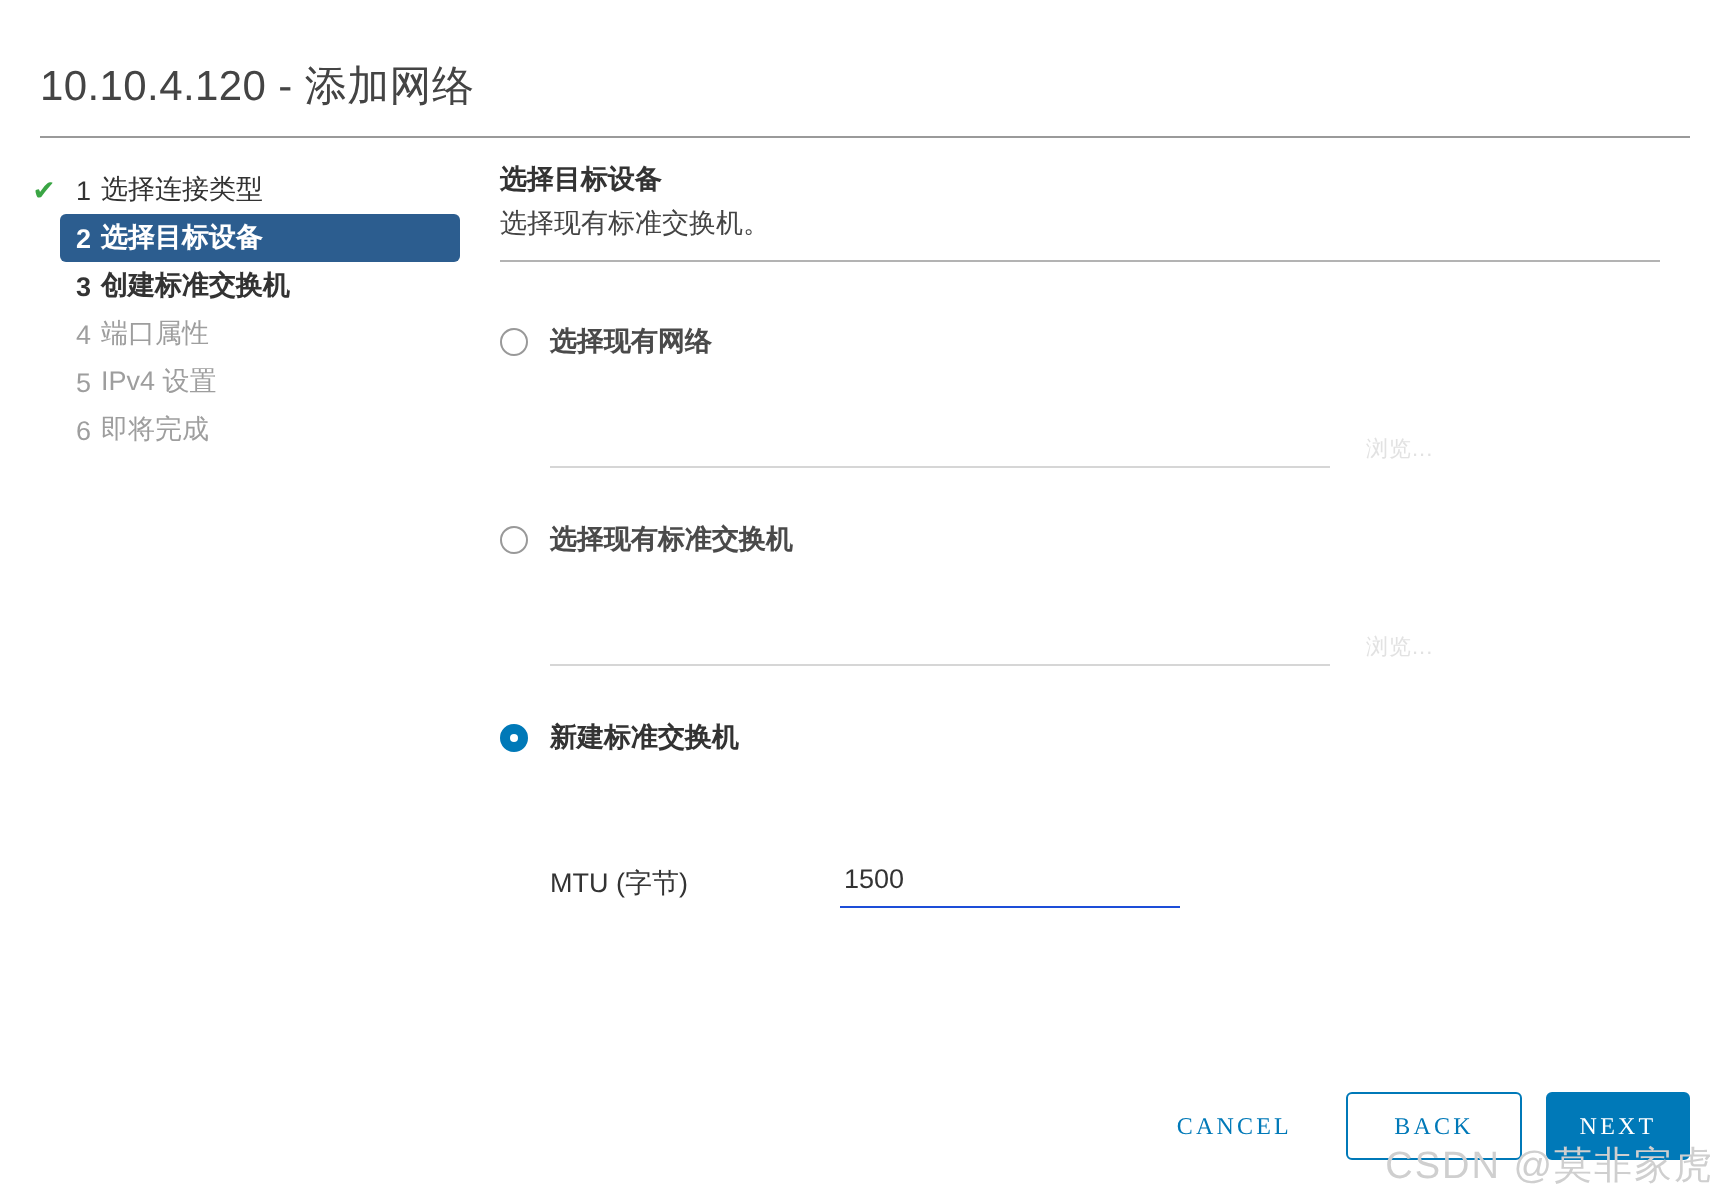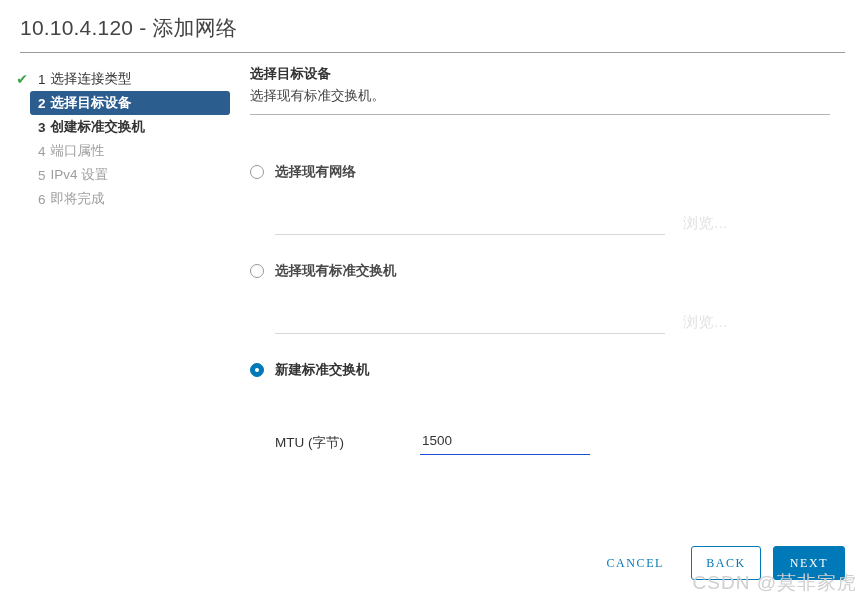--- a/index.html
+++ b/index.html
@@ -12,20 +12,21 @@
     background: #ffffff;
     font-family: "Liberation Sans", "DejaVu Sans", sans-serif;
     color: #333333;
     overflow: hidden;
     position: relative;
   }
 
   
   .wizard-header {
     padding: 14px 20px 0 20px;
+    margin-top: 16px;
   }
   .wizard-title {
     font-size: 21px;
     font-weight: 400;
     color: #444444;
     letter-spacing: 0.2px;
     line-height: 28px;
   }
   .header-rule {
     margin: 10px 0 0 0;
@@ -121,21 +122,21 @@
   .content-rule {
     height: 1px;
     background: #b3b3b3;
     width: 580px;
     margin: 9px 0 0 0;
   }
 
   .option-block {
     margin-top: 26px;
   }
-  .option-block.first { margin-top: 47px; }
+  .option-block.first { margin-top: 30px; }
 
   .radio-line {
     display: flex;
     align-items: center;
     height: 20px;
   }
   .radio {
     width: 14px;
     height: 14px;
     border-radius: 50%;
@@ -175,21 +176,21 @@
   }
   .field-input-disabled {
     width: 390px;
     height: 22px;
     border-bottom: 1px solid #d6d6d6;
     font-size: 13px;
     color: #c4c4c4;
   }
   .browse-link {
     margin-left: 18px;
-    font-size: 15px;
+    font-size: 11px;
     color: #e2e2e2;
     letter-spacing: 0.5px;
     padding-bottom: 2px;
   }
 
   .mtu-row {
     display: flex;
     align-items: flex-end;
     margin-top: 22px;
     padding-left: 25px;
@@ -242,21 +243,21 @@
     color: #0079b8;
     height: 32px;
     padding: 0 14px;
     margin-right: 12px;
   }
   .btn-outline {
     background: #ffffff;
     border: 1px solid #0079b8;
     color: #0079b8;
     height: 34px;
-    width: 70px;
+    width: 88px;
     margin-right: 12px;
   }
   .btn-primary {
     background: #0079b8;
     border: 1px solid #0079b8;
     color: #ffffff;
     height: 34px;
     width: 72px;
   }
 

